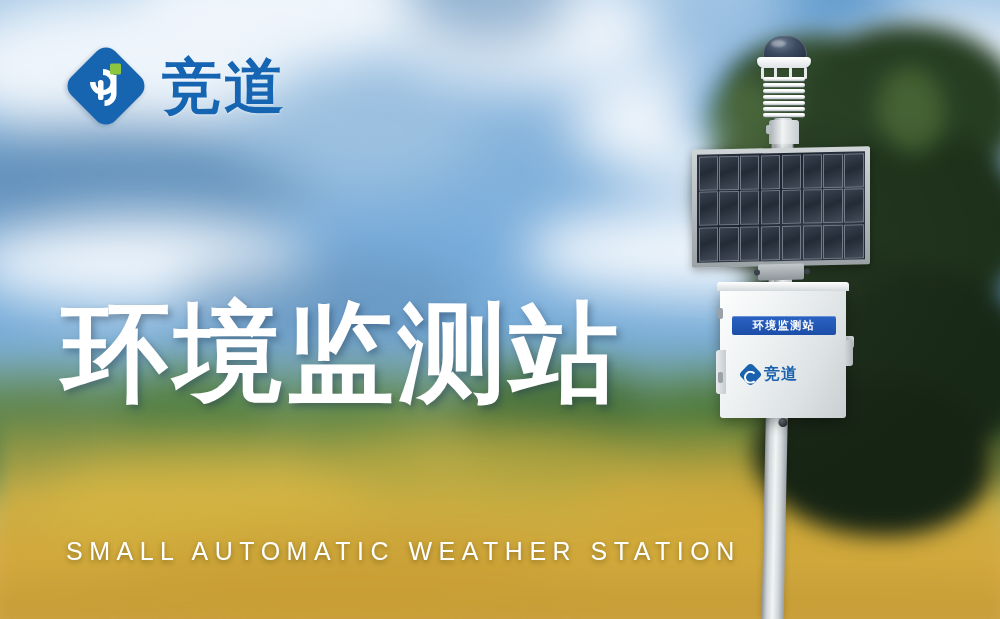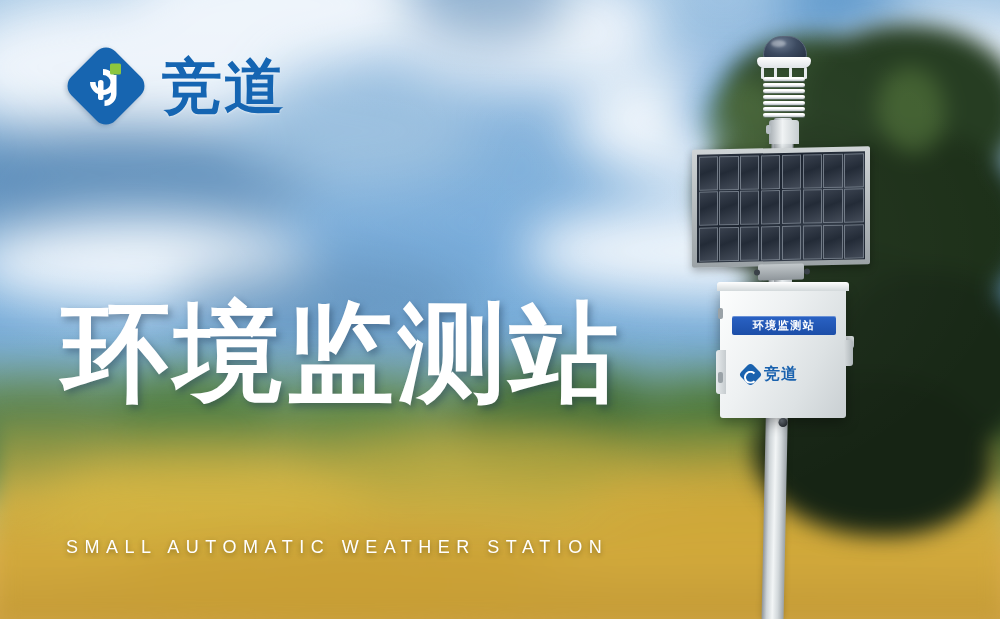--- a/index.html
+++ b/index.html
@@ -86,21 +86,21 @@
   .h-line{
     font-family:"DejaVu Sans","Liberation Sans",sans-serif;
     color:#ffffff;font-weight:700;font-size:108px;line-height:1.06;
     letter-spacing:4px;
     text-shadow:3px 4px 7px rgba(20,45,70,.38);
     white-space:nowrap;
   }
   .sub{
     position:absolute;left:66px;top:537px;
     font-family:"Liberation Sans","DejaVu Sans",sans-serif;
-    color:#ffffff;font-size:18px;font-weight:300;
+    color:#ffffff;font-size:25px;font-weight:300;
     letter-spacing:6.5px;white-space:nowrap;
     text-shadow:0 2px 5px rgba(60,50,10,.45);
   }
 
   
   .station{position:absolute;left:660px;top:0;width:260px;height:619px;}
 
   
   .mast{
     position:absolute;left:112px;top:120px;width:22px;height:500px;

